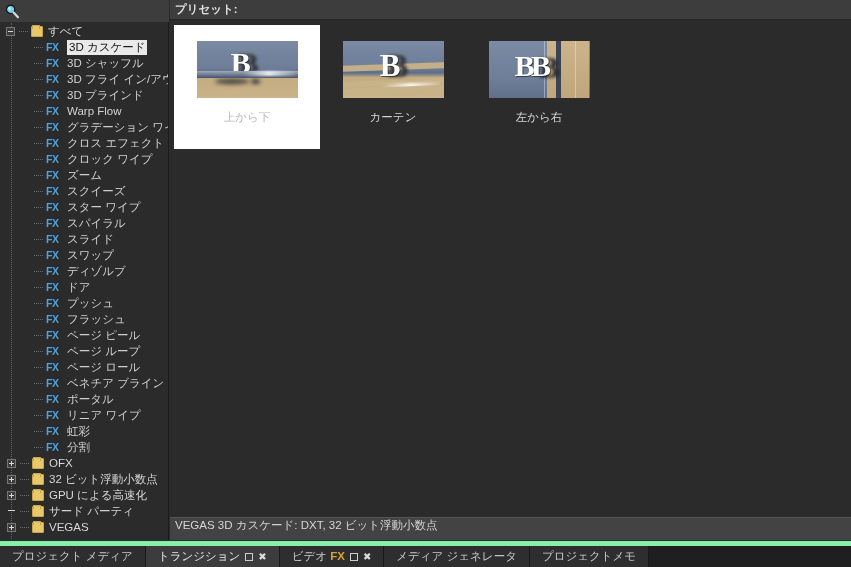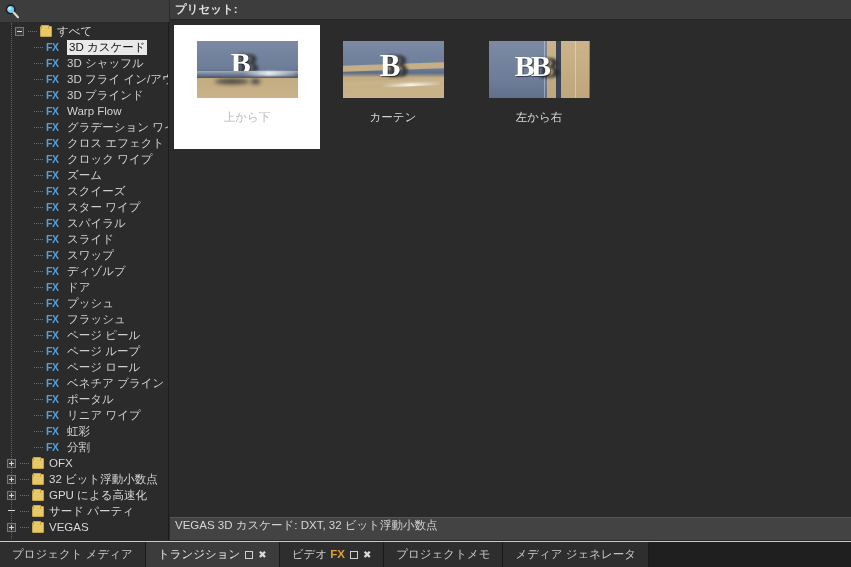--- a/index.html
+++ b/index.html
@@ -62,21 +62,21 @@
     font-size: 11.5px;
   }
   .tree-row {
     position: relative;
     height: 16px;
     display: flex;
     align-items: center;
     white-space: nowrap;
     color: #d2d2d2;
   }
-  .tree-row.root { padding-left: 15px; }
+  .tree-row.root { padding-left: 6px; }
   .tree-row.child { padding-left: 34px; }
   .tree-row.folder2 { padding-left: 7px; }
 
   .exp-box {
     width: 9px; height: 9px;
     border: 1px solid #777;
     background: #3b3b3b;
     position: relative;
     flex: 0 0 9px;
     margin-right: 4px;
@@ -270,21 +270,21 @@
   }
 
   
   #tabbar {
     position: absolute;
     left: 0; top: 541px;
     width: 851px; height: 26px;
     background: #1f1f1f;
     display: flex;
     align-items: stretch;
-    border-top: 1px solid #86efac;
+    border-top: 5px solid #86efac;
   }
   .tab {
     display: flex;
     align-items: center;
     gap: 5px;
     padding: 0 12px;
     font-size: 11.5px;
     color: #c9c9c9;
     background: #2e2e2e;
     border-right: 1px solid #1a1a1a;
@@ -560,22 +560,22 @@
           <span>トランジション</span>
           <span class="tab-icon-sq"></span>
           <span class="tab-icon-x">✖</span>
         </div>
         <div class="tab">
           <span>ビデオ <span class="fx-word">FX</span></span>
           <span class="tab-icon-sq"></span>
           <span class="tab-icon-x">✖</span>
         </div>
         <div class="tab">
+          <span>メディア ジェネレータ</span>
+        </div>
+        <div class="tab">
           <span>プロジェクトメモ</span>
-        </div>
-        <div class="tab">
-          <span>メディア ジェネレータ</span>
         </div>
       </div>
     <div id="tab-filler"></div>
   </div>
 
 </div>
 
 </body></html>

